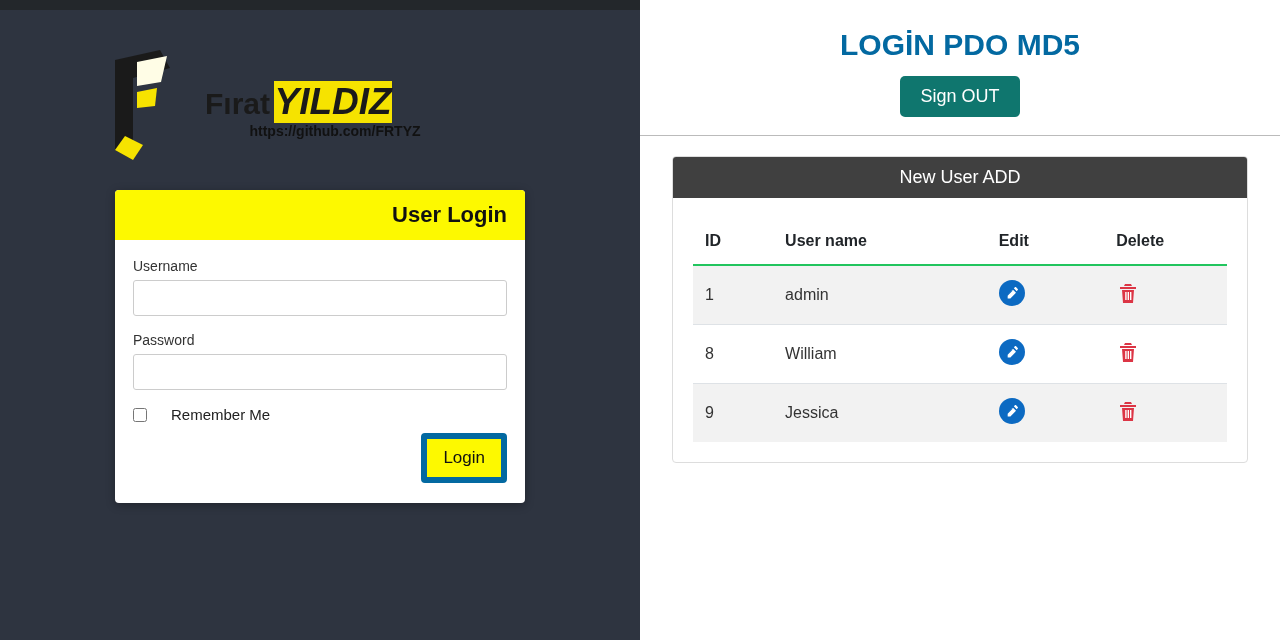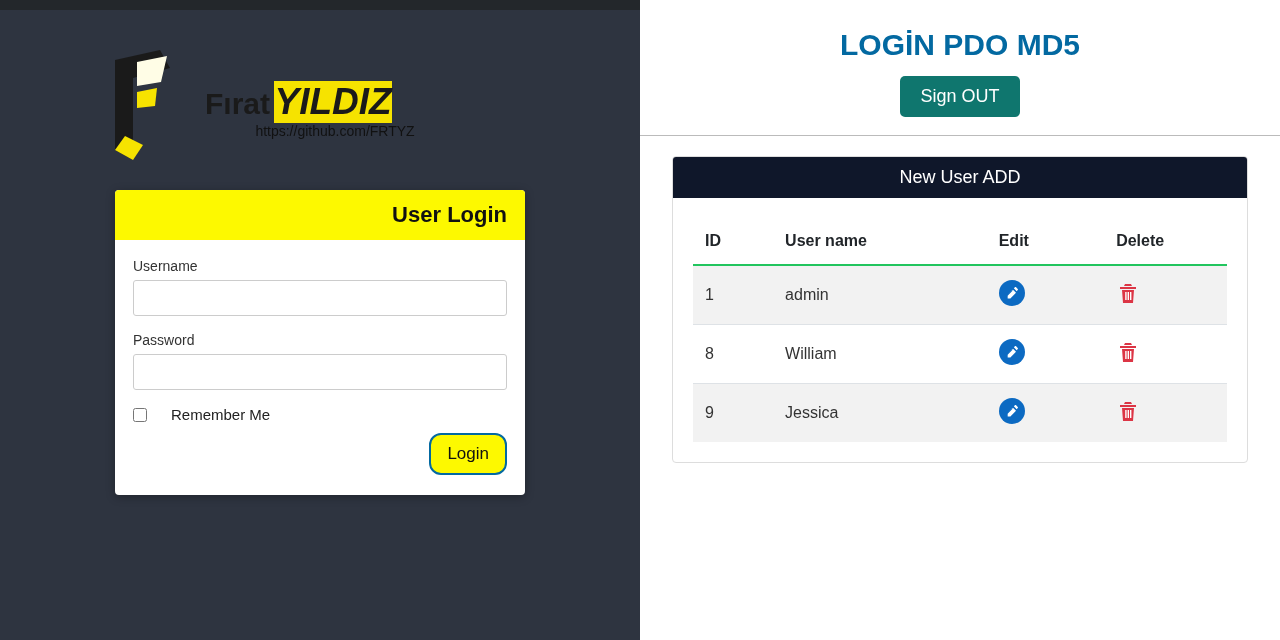--- a/index.html
+++ b/index.html
@@ -58,21 +58,21 @@
     .brand-name2::before {
       content: "";
       position: absolute;
       left: -2px; right: -2px;
       top: 55%; bottom: 10%;
       background: #f6e300;
       z-index: -1;
     }
     .brand-url {
       font-size: 14px;
-      font-weight: 400;
+      font-weight: 700;
       color: #111;
       text-align: center;
       width: 260px;
     }
     .login-card {
       width: 410px;
       margin: 0 auto;
       background: #fff;
       border-radius: 4px;
       box-shadow: 0 2px 10px rgba(0,0,0,.3);
@@ -113,22 +113,22 @@
     }
     .remember input[type=checkbox] {
       width: 14px; height: 14px;
     }
     .login-btn-row {
       text-align: right;
       margin-top: 10px;
     }
     .login-btn {
       background: #fdf900;
-      border: 2px solid #0369a1;
-      border-radius: 12px;
+      border: 6px solid #0369a1;
+      border-radius: 4px;
       padding: 9px 16px;
       font-size: 17px;
       color: #111;
       cursor: pointer;
     }
     
     .right {
       width: 640px;
       height: 640px;
       background: #fff;
@@ -154,21 +154,21 @@
       font-size: 18px;
       cursor: pointer;
     }
     .panel {
       margin: 20px 32px 0 32px;
       border: 1px solid #ddd;
       border-radius: 4px;
       overflow: hidden;
     }
     .panel-head {
-      background: #0f172a;
+      background: #404040;
       color: #fff;
       font-size: 18px;
       text-align: center;
       padding: 10px 0;
       cursor: pointer;
     }
     .panel-body {
       padding: 20px;
     }
     table {

